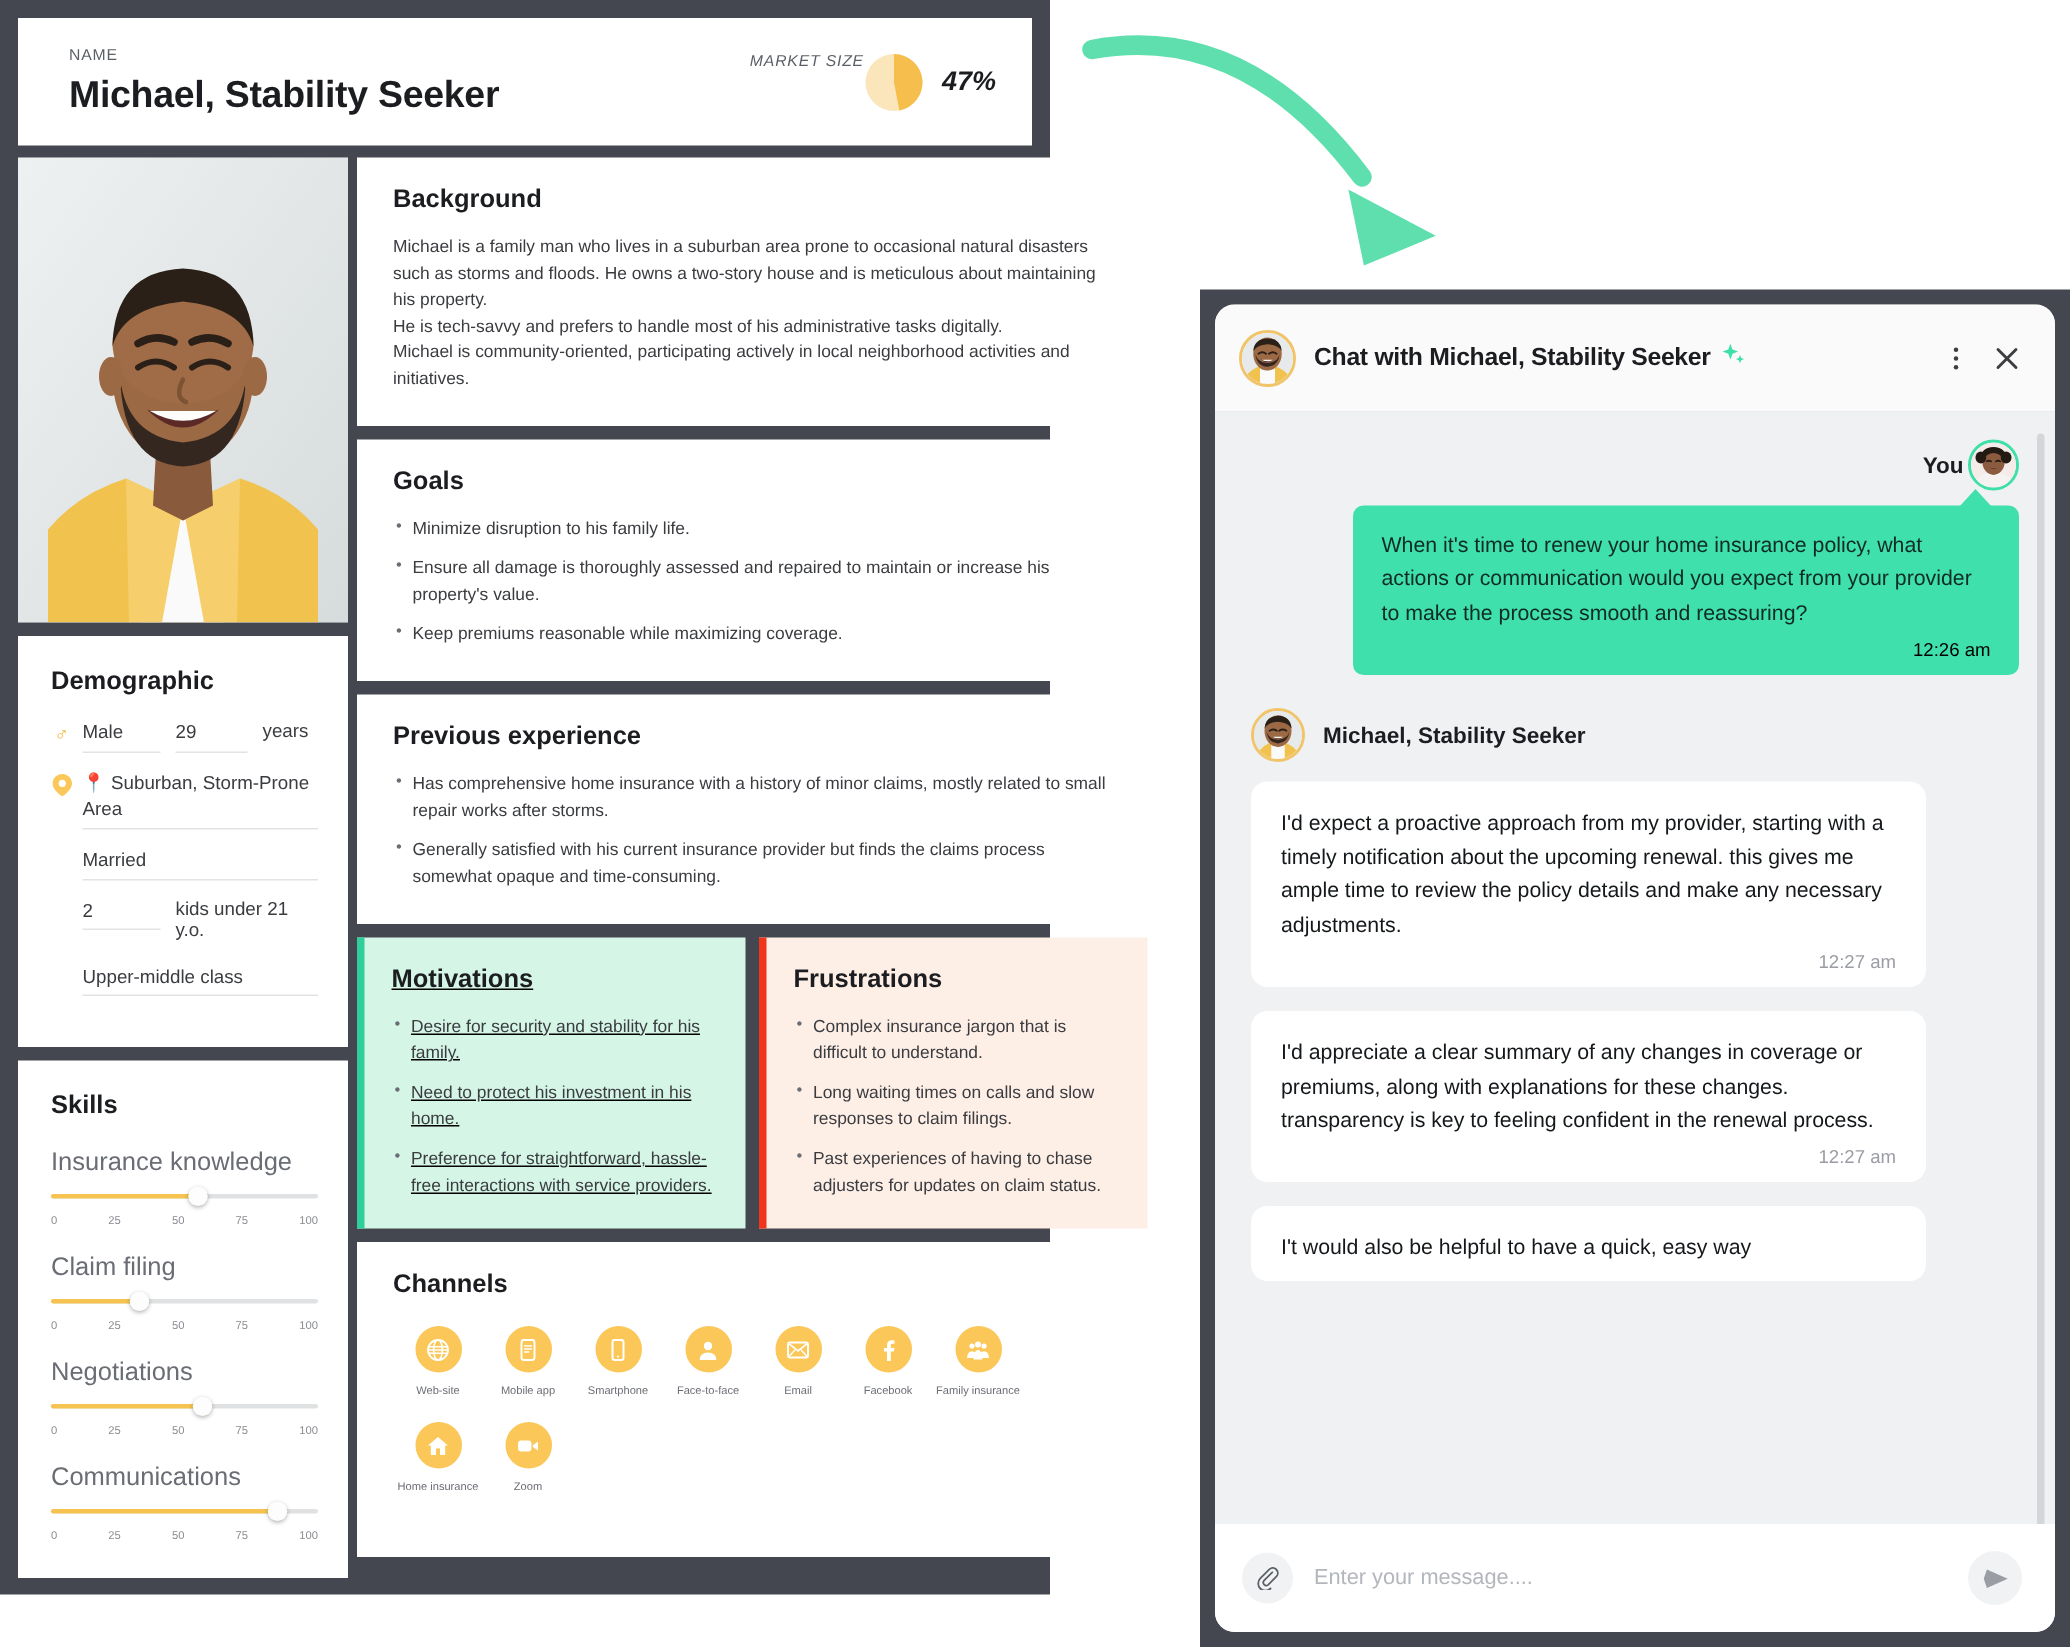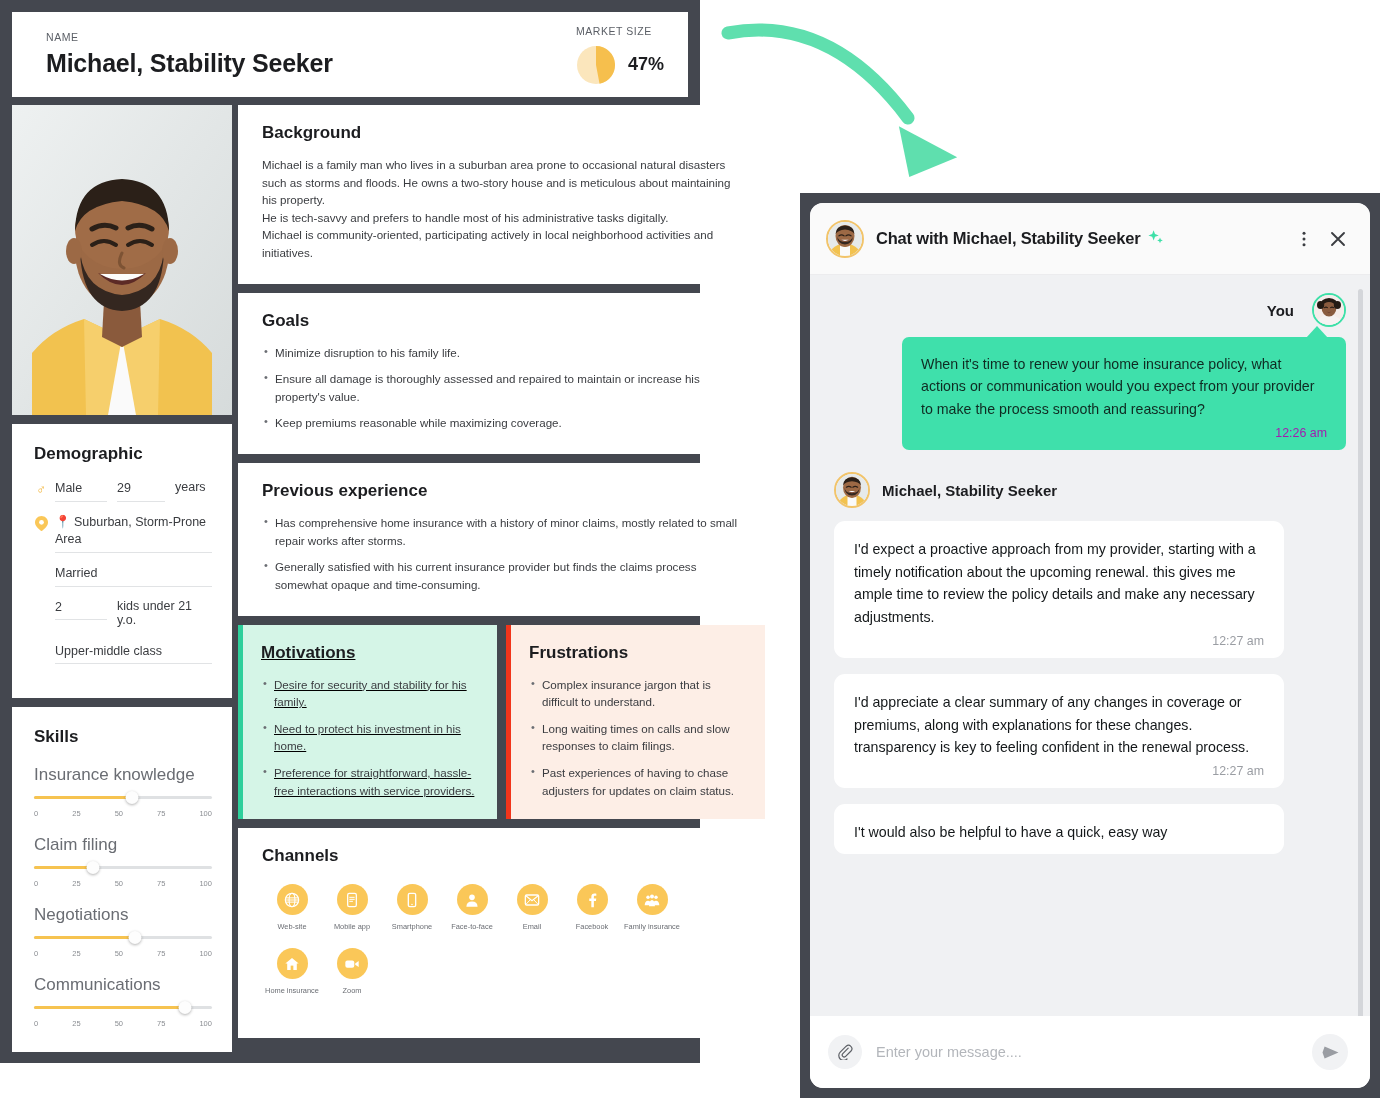--- a/index.html
+++ b/index.html
@@ -28,21 +28,21 @@
     display: flex; align-items: center; justify-content: space-between;
     padding: 0 24px 0 34px;
   }
   .hdr-left .label {
     font-size: 10.5px; letter-spacing: .55px; color:#5b5f66; font-weight: 400;
     margin-bottom: 6px;
   }
   .hdr-left .name {
     font-size: 25px; font-weight: 700; color:#1c1d20; letter-spacing:-.2px;
   }
-  .hdr-right { display:flex; flex-direction:column; align-items:flex-end; }
+  .hdr-right { display:flex; flex-direction:row; align-items:flex-end;font-style:italic; }
   .hdr-right .label {
     font-size: 10.5px; letter-spacing:.55px; color:#5b5f66; margin-bottom:8px;
     align-self:flex-start;
   }
   .market-row { display:flex; align-items:center; gap:12px; }
   .donut { width: 40px; height: 40px; border-radius:50%; position:relative; }
   .market-pct { font-size: 18px; font-weight: 700; color:#1c1d20; }
 
   
   .left-col { position:absolute; left:12px; top:105px; width:220px; }
@@ -146,37 +146,37 @@
   .ico-btn {
     width:28px; height:28px; display:flex; align-items:center; justify-content:center;
     color:#3b3d42; cursor:pointer;
   }
   .ico-btn svg { width:18px; height:18px; }
 
   .chat-body {
     flex:1; overflow:hidden; position:relative; padding:18px 24px 0 24px;
     background:#f0f1f3;
   }
-  .you-row { display:flex; align-items:center; justify-content:flex-end; gap:18px; margin-bottom:10px; }
+  .you-row { display:flex; align-items:center; justify-content:flex-end; gap:3px; margin-bottom:10px; }
   .you-lbl { font-size:15px; font-weight:700; color:#1c1d20; }
   .you-av {
     width:34px; height:34px; border-radius:50%; overflow:hidden; border:2px solid #3ee0a8;
   }
   .bubble-me {
     position:relative; margin-left:auto; width:444px; background:#3fe0ab;
     border-radius:7px; padding:16px 19px 10px 19px; margin-bottom:22px;
   }
   .bubble-me::after{
     content:""; position:absolute; right:18px; top:-11px;
     border-left:11px solid transparent; border-right:11px solid transparent;
     border-bottom:12px solid #3fe0ab;
   }
   .btxt { font-size:14.2px; line-height:1.58; color:#14181a; }
   .bubble-me .btxt { color:#0f2b22; }
-  .btime { font-size:12.4px; color:#a21caf; text-align:right; margin-top:6px; }
+  .btime { font-size:12.4px; color:#000000; text-align:right; margin-top:6px; }
 
   .them-row { display:flex; align-items:center; gap:12px; margin-bottom:13px; }
   .them-av { width:36px; height:36px; border-radius:50%; overflow:hidden; border:2px solid #f2c46a; }
   .them-name { font-size:15px; font-weight:700; color:#1c1d20; }
 
   .bubble-them {
     width:450px; background:#fff; border-radius:11px;
     padding:17px 20px 10px 20px; margin-bottom:16px;
   }
   .bubble-them .btime { color:#9a9da3; }

